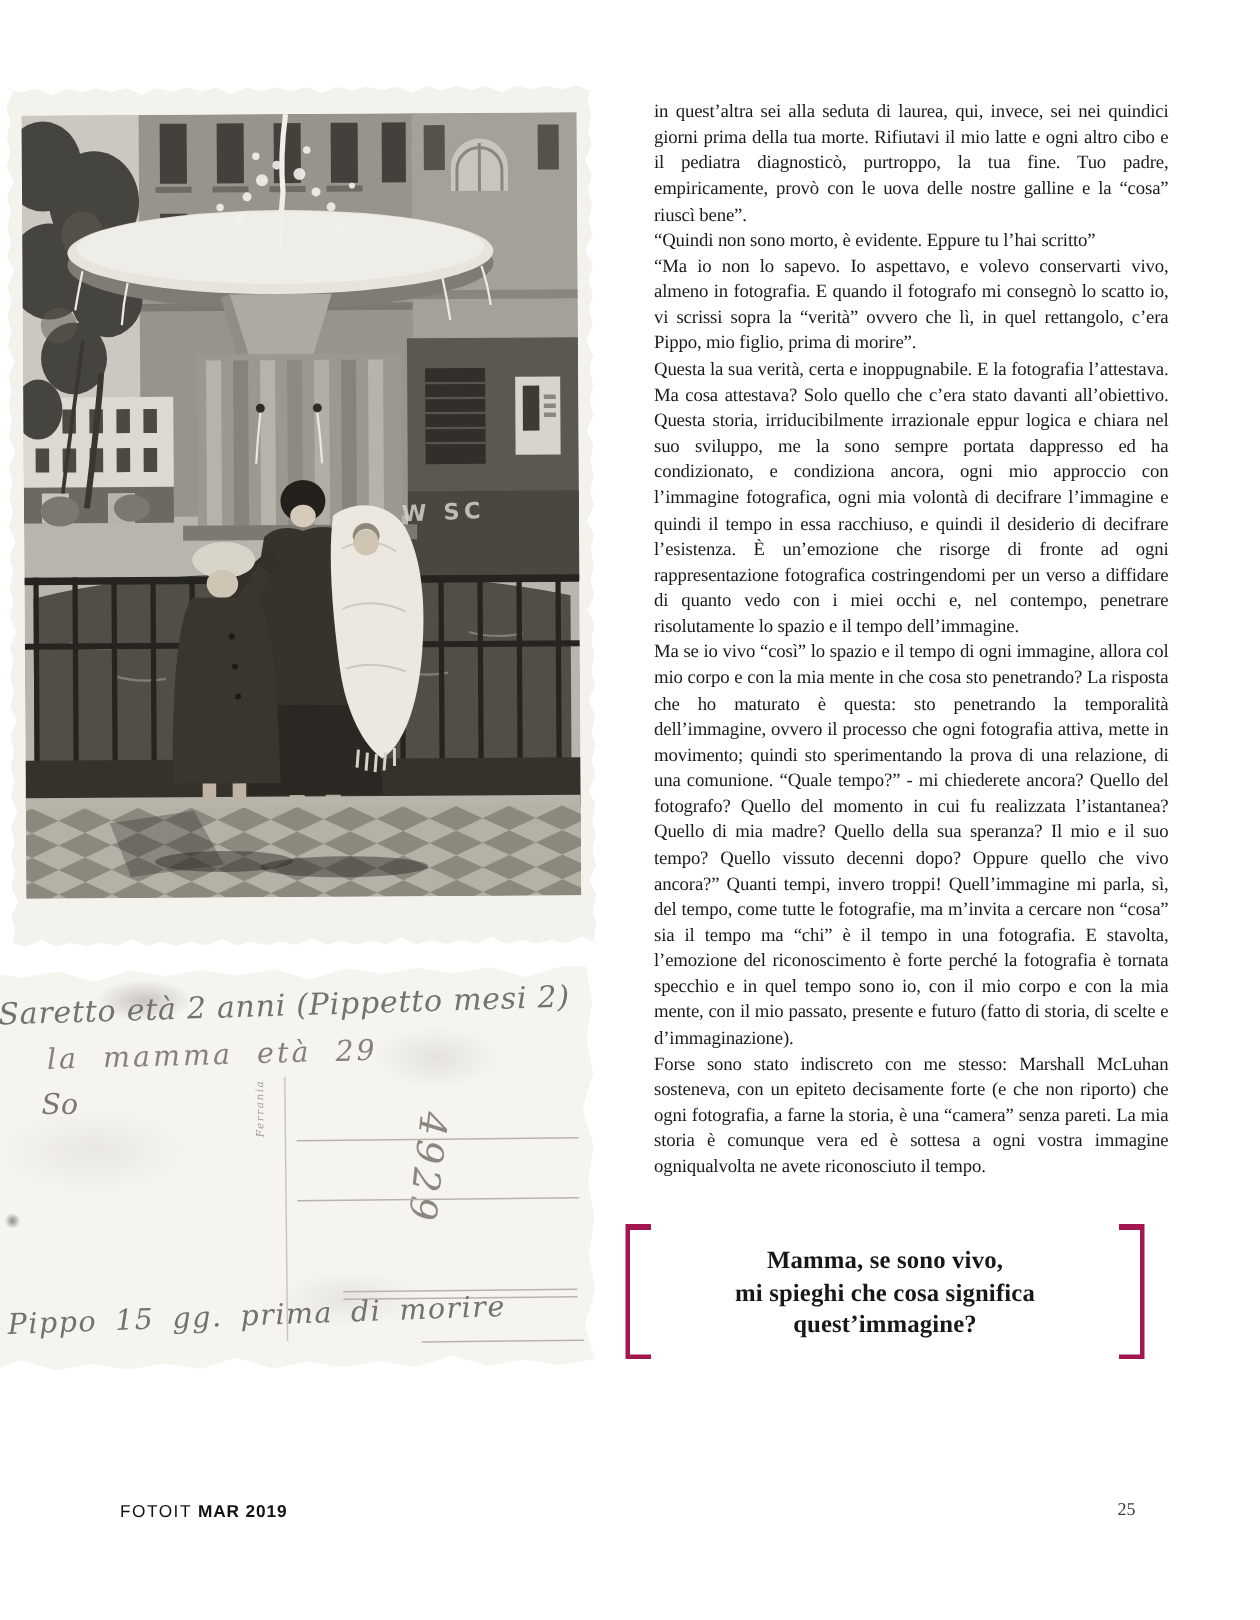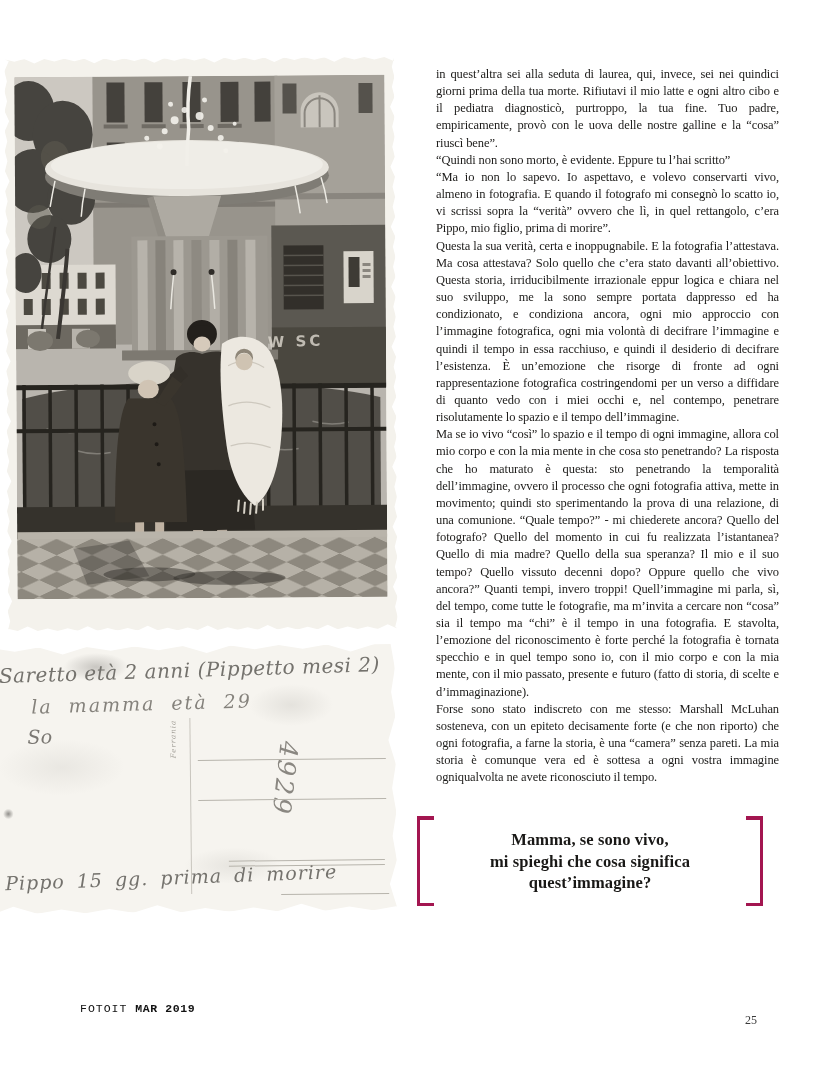--- a/index.html
+++ b/index.html
@@ -53,25 +53,25 @@
   .bq.right{border-right:3.5px solid var(--accent);}
   .bq::before,.bq::after{content:"";position:absolute;width:14px;height:3.5px;background:var(--accent);}
   .bq.left::before{left:0;top:0}.bq.left::after{left:0;bottom:0}
   .bq.right::before{right:0;top:0}.bq.right::after{right:0;bottom:0}
   #quoteText{flex:1;text-align:center;padding-top:13px;
              font:bold 16.5px/21.5px "Liberation Serif",serif;color:#191816;
              white-space:pre-line;letter-spacing:.1px;}
 
   
   #footerLeft{position:absolute;left:80px;top:1002px;
-              font-family:Liberation Mono, monospace;font-size:11.5px;color:#121212;
+              font-family:Liberation Sans, sans-serif;font-size:11.5px;color:#121212;
               letter-spacing:1px;}
   #footerLeft .bold{font-weight:bold;letter-spacing:.6px;}
   #pageNumber{position:absolute;left:745px;top:999px;
-              font:12px "Liberation Serif",serif;color:#3a3a3a;margin-top:14px;}
+              font:12px "Liberation Serif",serif;color:#3a3a3a;}
 </style>
 </head>
 <body>
 
 <div id="page">
 
   <div id="photoPrint" class="deckled" style="clip-path: polygon(0px 0px, 10px 2.5px, 20px 0px, 30px 4.5px, 40px 0px, 50px 2.5px, 60px 0px, 70px 2.5px, 80px 0px, 90px 4.5px, 100px 0px, 110px 2.5px, 120px 0px, 130px 2.5px, 140px 0px, 150px 4.5px, 160px 0px, 170px 2.5px, 180px 0px, 190px 2.5px, 200px 0px, 210px 4.5px, 220px 0px, 230px 2.5px, 240px 0px, 250px 2.5px, 260px 0px, 270px 4.5px, 280px 0px, 290px 2.5px, 300px 0px, 310px 2.5px, 320px 0px, 330px 4.5px, 340px 0px, 350px 2.5px, 360px 0px, 370px 2.5px, 380px 0px, 390px 4.5px, 390px 0px, 387.5px 10px, 390px 20px, 387.5px 30px, 390px 40px, 385.5px 50px, 390px 60px, 387.5px 70px, 390px 80px, 387.5px 90px, 390px 100px, 385.5px 110px, 390px 120px, 387.5px 130px, 390px 140px, 387.5px 150px, 390px 160px, 385.5px 170px, 390px 180px, 387.5px 190px, 390px 200px, 387.5px 210px, 390px 220px, 385.5px 230px, 390px 240px, 387.5px 250px, 390px 260px, 387.5px 270px, 390px 280px, 385.5px 290px, 390px 300px, 387.5px 310px, 390px 320px, 387.5px 330px, 390px 340px, 385.5px 350px, 390px 360px, 387.5px 370px, 390px 380px, 387.5px 390px, 390px 400px, 385.5px 410px, 390px 420px, 387.5px 430px, 390px 440px, 387.5px 450px, 390px 460px, 385.5px 470px, 390px 480px, 387.5px 490px, 390px 500px, 387.5px 510px, 390px 520px, 385.5px 530px, 390px 540px, 387.5px 550px, 390px 560px, 387.5px 570px, 390px 572px, 380px 567.5px, 370px 572px, 360px 569.5px, 350px 572px, 340px 569.5px, 330px 572px, 320px 567.5px, 310px 572px, 300px 569.5px, 290px 572px, 280px 569.5px, 270px 572px, 260px 567.5px, 250px 572px, 240px 569.5px, 230px 572px, 220px 569.5px, 210px 572px, 200px 567.5px, 190px 572px, 180px 569.5px, 170px 572px, 160px 569.5px, 150px 572px, 140px 567.5px, 130px 572px, 120px 569.5px, 110px 572px, 100px 569.5px, 90px 572px, 80px 567.5px, 70px 572px, 60px 569.5px, 50px 572px, 40px 569.5px, 30px 572px, 20px 567.5px, 10px 572px, 0px 569.5px, 0px 572px, 2.5px 562px, 0px 552px, 4.5px 542px, 0px 532px, 2.5px 522px, 0px 512px, 2.5px 502px, 0px 492px, 4.5px 482px, 0px 472px, 2.5px 462px, 0px 452px, 2.5px 442px, 0px 432px, 4.5px 422px, 0px 412px, 2.5px 402px, 0px 392px, 2.5px 382px, 0px 372px, 4.5px 362px, 0px 352px, 2.5px 342px, 0px 332px, 2.5px 322px, 0px 312px, 4.5px 302px, 0px 292px, 2.5px 282px, 0px 272px, 2.5px 262px, 0px 252px, 4.5px 242px, 0px 232px, 2.5px 222px, 0px 212px, 2.5px 202px, 0px 192px, 4.5px 182px, 0px 172px, 2.5px 162px, 0px 152px, 2.5px 142px, 0px 132px, 4.5px 122px, 0px 112px, 2.5px 102px, 0px 92px, 2.5px 82px, 0px 72px, 4.5px 62px, 0px 52px, 2.5px 42px, 0px 32px, 2.5px 22px, 0px 12px, 4.5px 2px);">
     <svg viewBox="0 0 370 522" width="370" height="522">
       <defs>
         <pattern id="chk" width="40" height="40" patternUnits="userSpaceOnUse" patternTransform="translate(4,462) scale(1.25,.58) rotate(45)">

